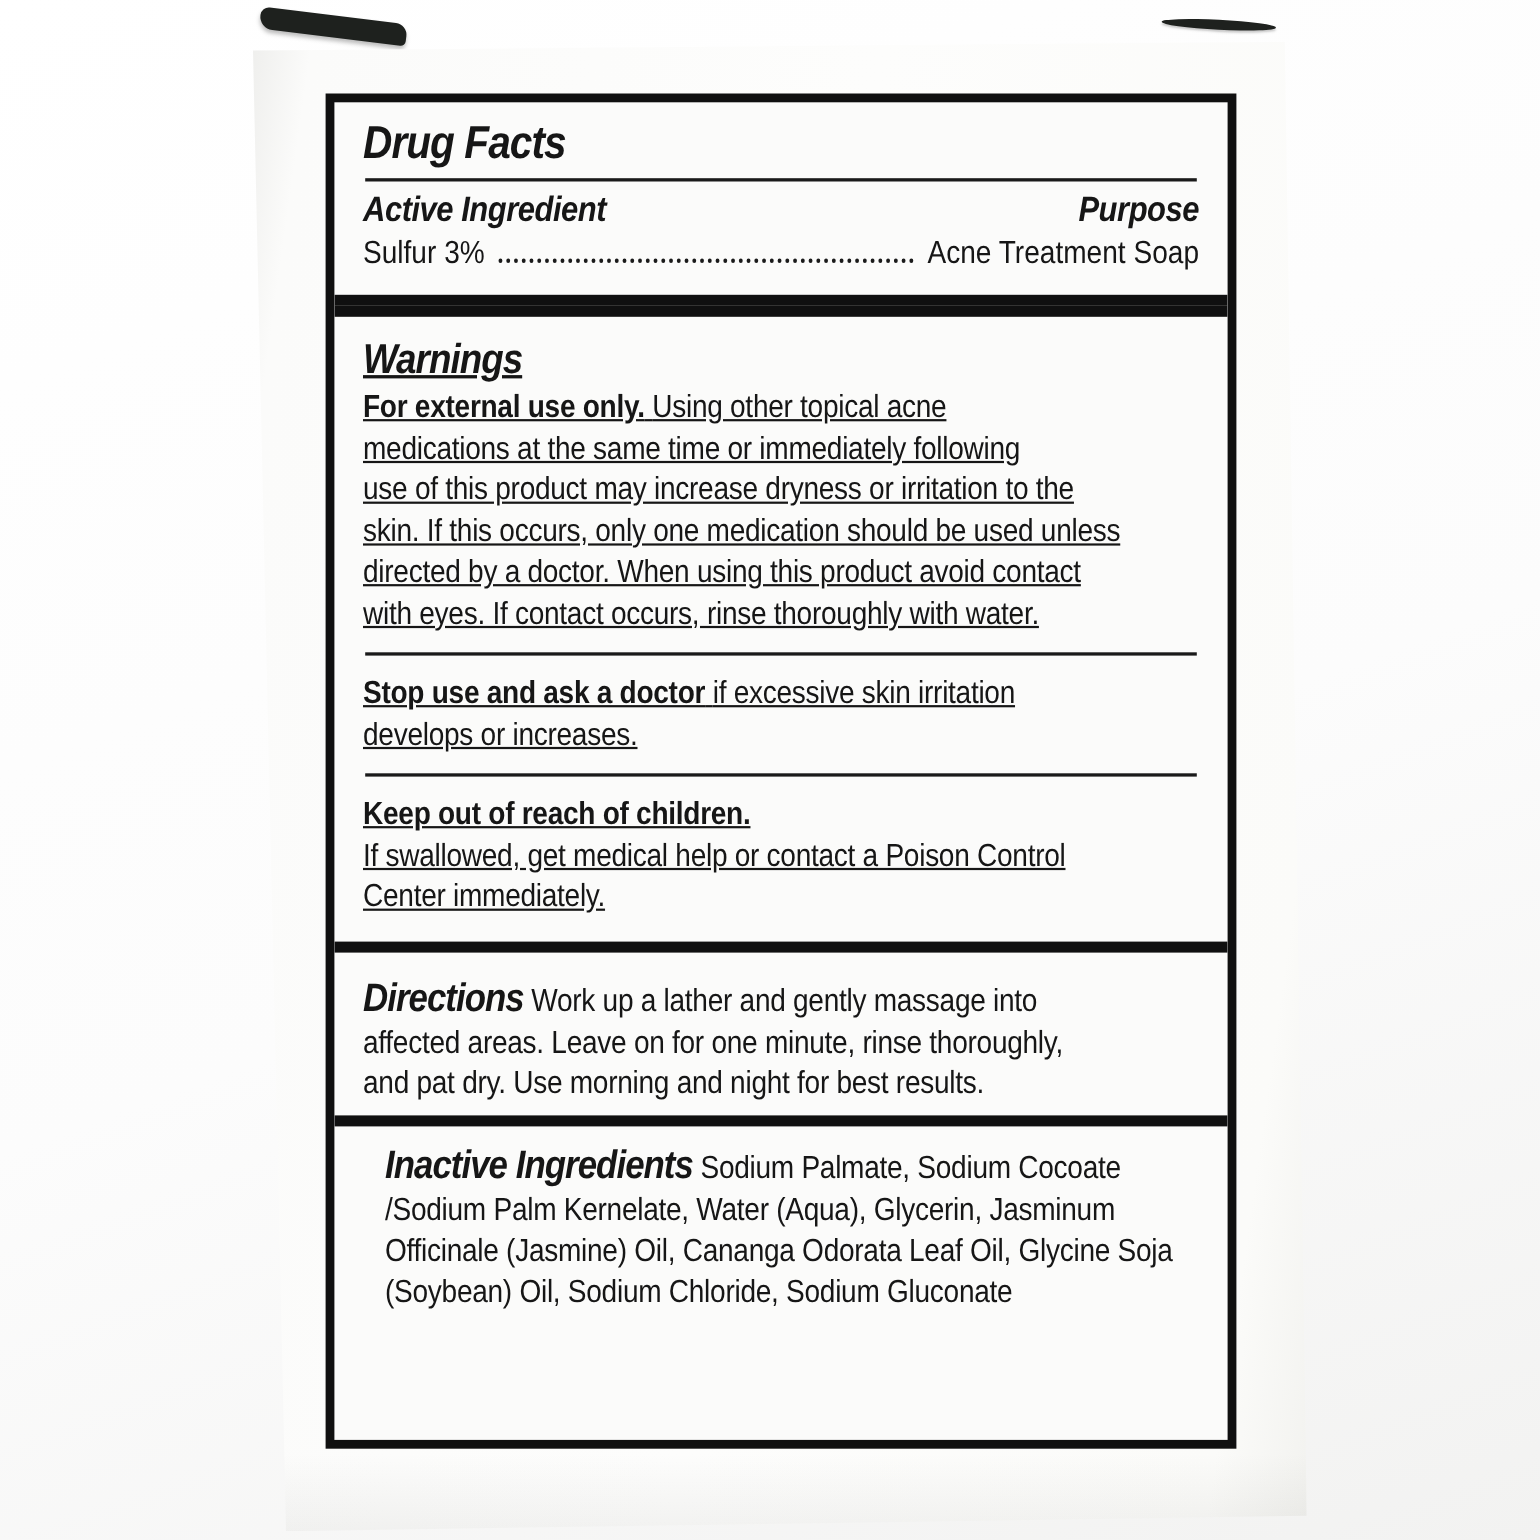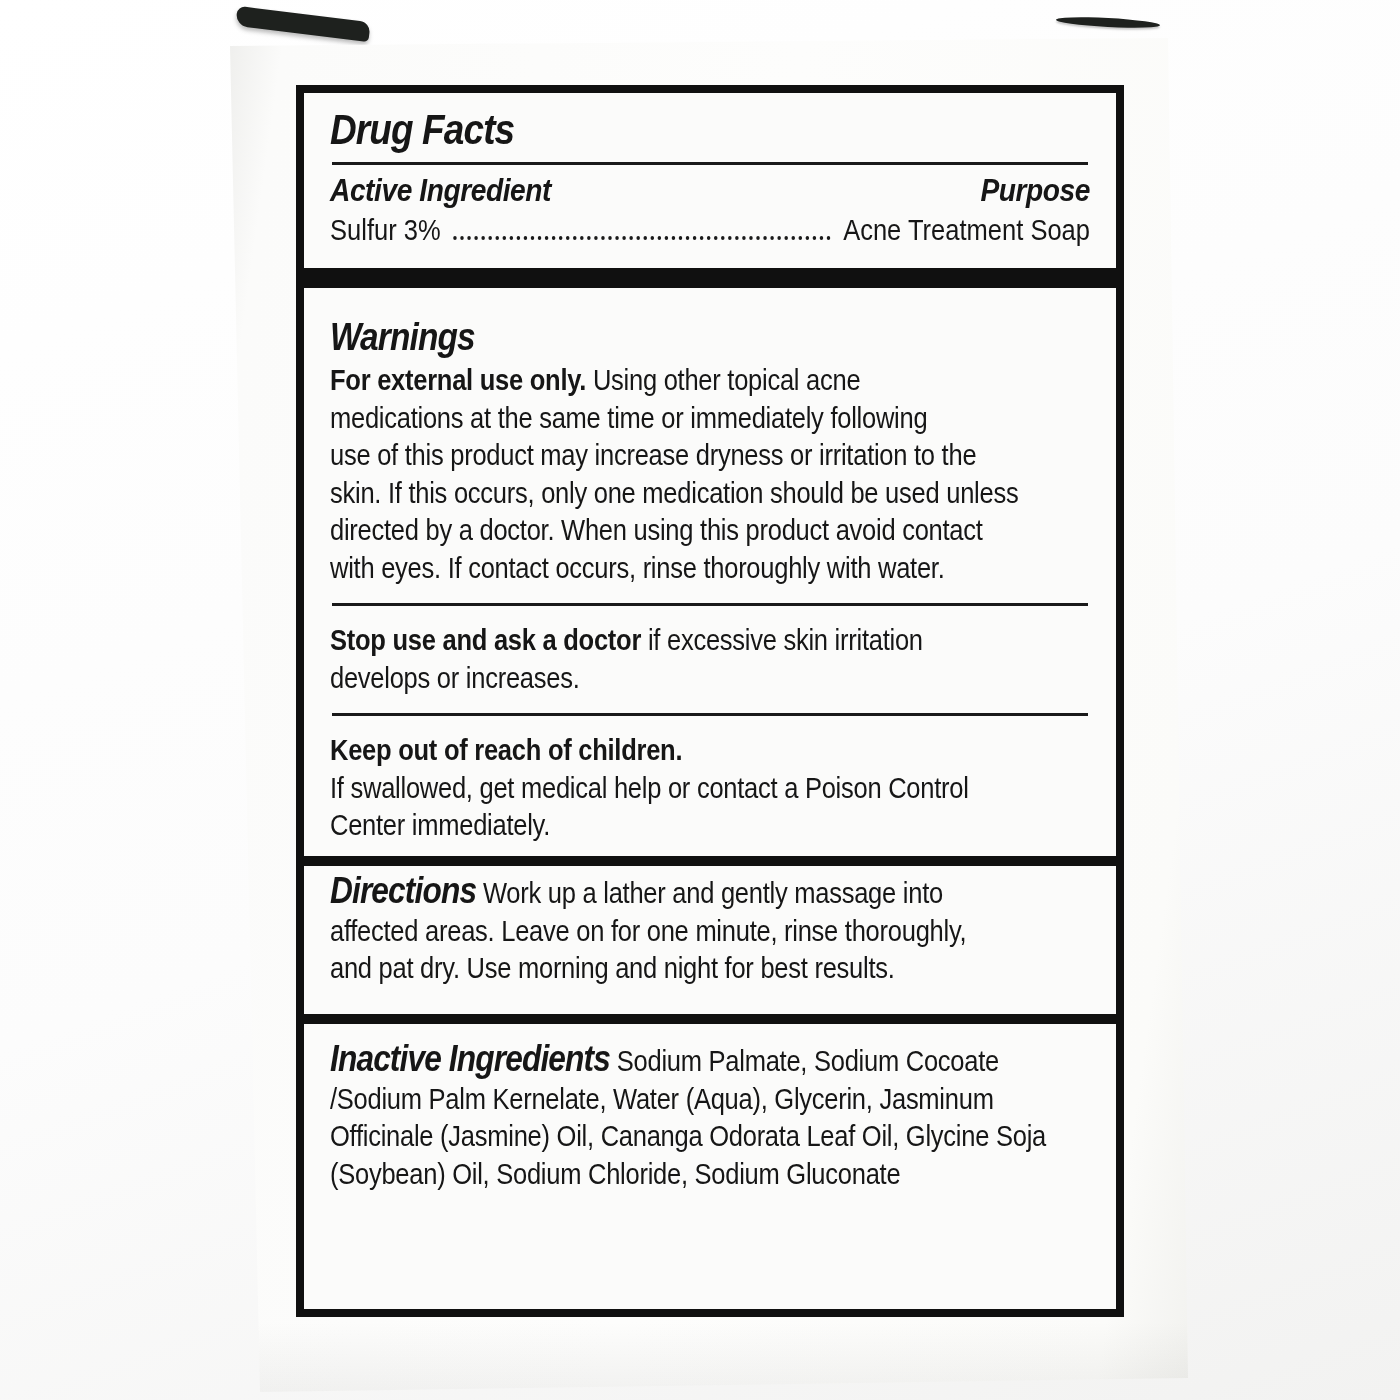--- a/index.html
+++ b/index.html
@@ -57,22 +57,22 @@
   .leader{flex:1;margin:0 14px 7px 14px;border-bottom:4px dotted #1a1a1a;}
   .body{font-size:29px;line-height:37.5px;letter-spacing:-0.3px;margin:0;white-space:pre;}
   .lead{font-weight:bold;}
   .bullet{white-space:normal;margin-top:1px;}
   .bullet::before{content:"•";padding-right:14px;}
   .h-uses{font-size:36px;line-height:42px;margin-top:8px;}
   .h-warn{font-size:38px;line-height:46px;margin-top:8px;margin-bottom:2px;}
   .inline-h{font-style:italic;font-weight:bold;font-size:36px;letter-spacing:-1px;line-height:37.5px;}
   .sec-head{padding-top:2px;}
   .sec-uses{padding-top:2px;}
-  .sec-warn{padding-top:18px;}
-  .sec-dir{padding-top:6px;}
+  .sec-warn{padding-top:8px;text-decoration:underline;}
+  .sec-dir{padding-top:22px;}
   .sec-inact{padding-top:16px;}
 </style>
 </head>
 <body>
 
 <div class="stage">
   <div class="flap-mark flap-left"></div>
   <div class="flap-mark flap-right"></div>
 
   <div class="box">
@@ -117,21 +117,21 @@
       <div class="divider"></div>
 
       <section class="sec sec-dir" style="height:148px;">
         <p class="body cond"><span class="inline-h">Directions</span> <span>Work up a lather and gently massage into
 affected areas. Leave on for one minute, rinse thoroughly,
 and pat dry. Use morning and night for best results.</span></p>
       </section>
 
       <div class="divider"></div>
 
-      <section class="sec sec-inact" style="flex:1;">
+      <section class="sec sec-inact" style="flex:1;margin-left:20px;">
         <p class="body cond"><span class="inline-h">Inactive Ingredients</span> <span>Sodium Palmate, Sodium Cocoate
 /Sodium Palm Kernelate, Water (Aqua), Glycerin, Jasminum
 Officinale (Jasmine) Oil, Cananga Odorata Leaf Oil, Glycine Soja
 (Soybean) Oil, Sodium Chloride, Sodium Gluconate</span></p>
       </section>
 
     </div>
     <div class="bottom-shade"></div>
   </div>
 </div>

